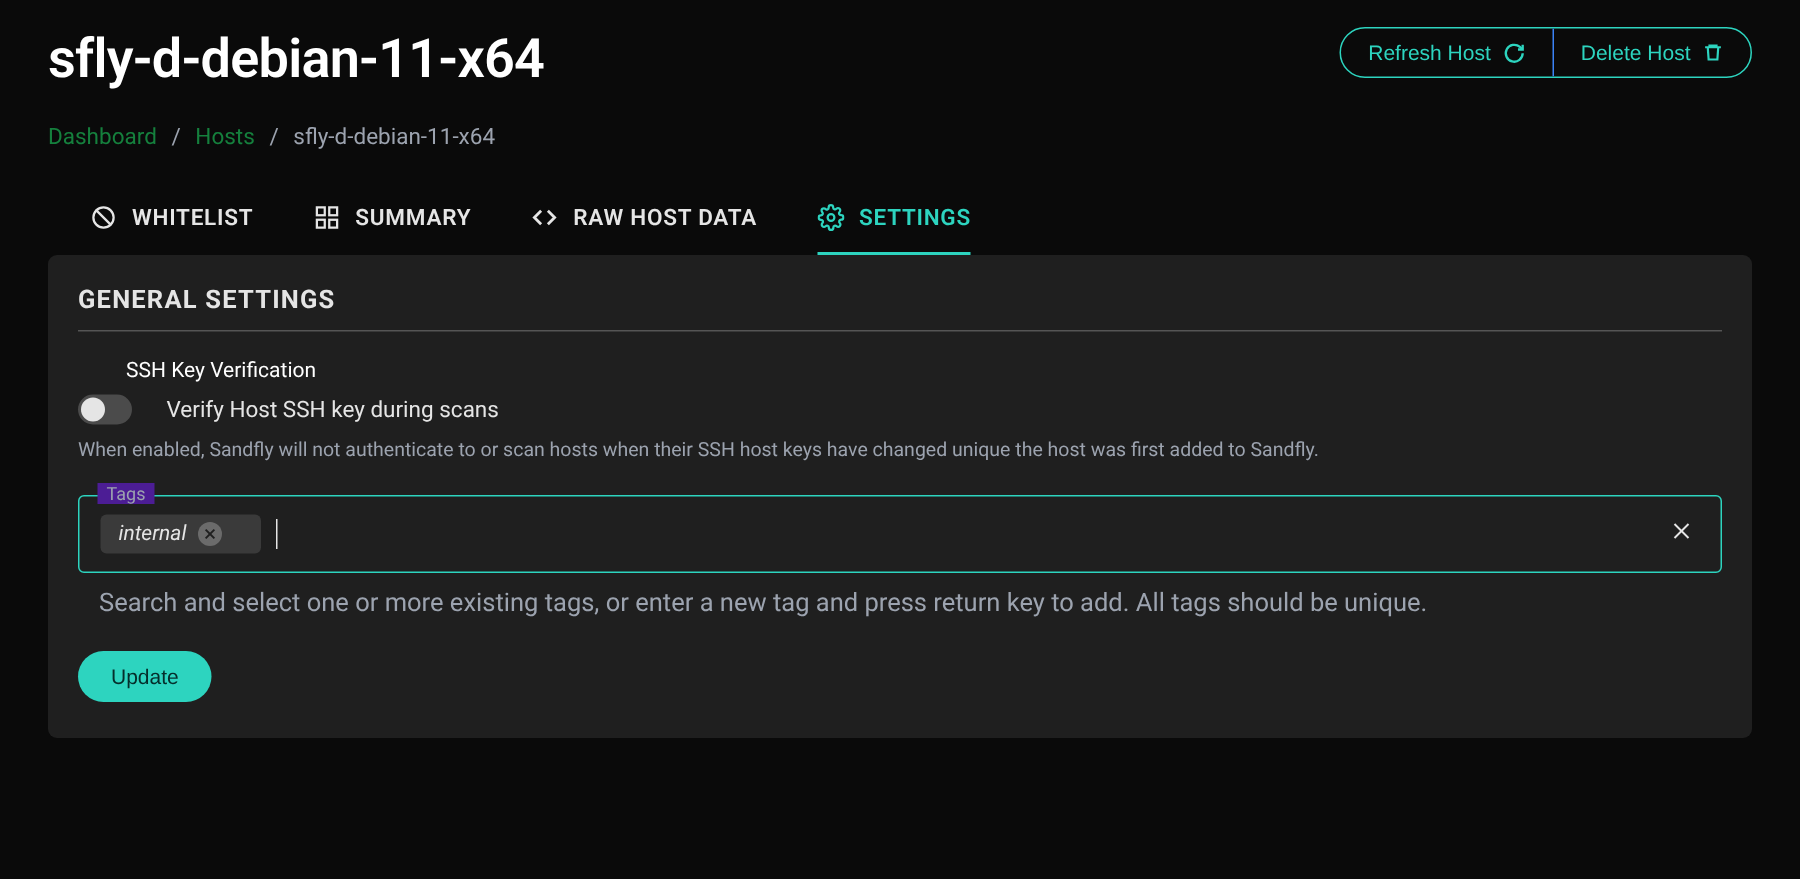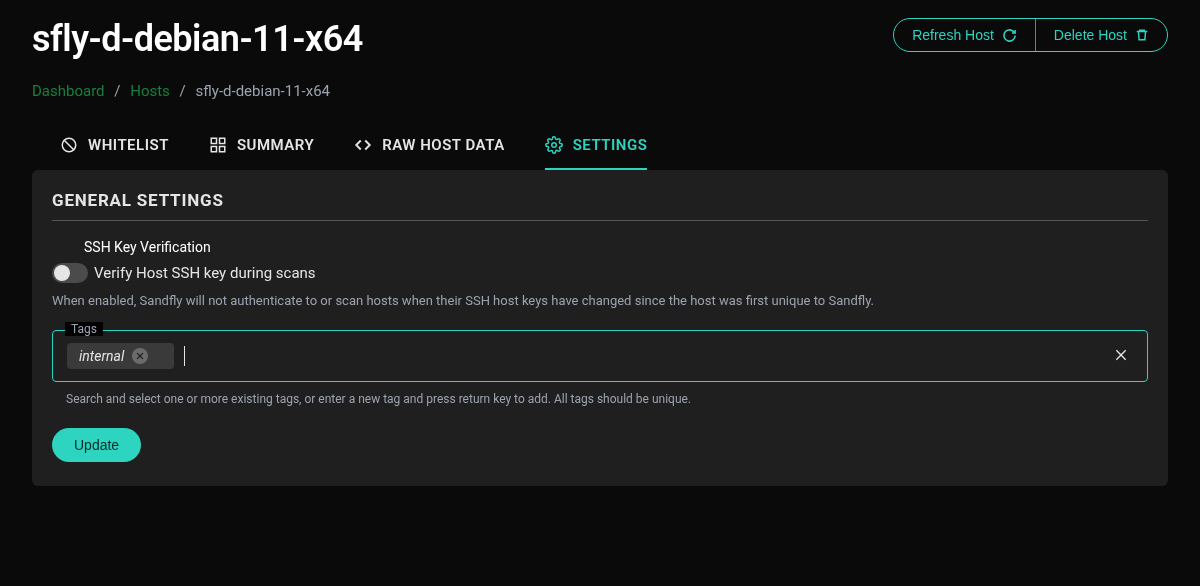--- a/index.html
+++ b/index.html
@@ -108,21 +108,21 @@
   }
   .field-label {
     font-size: 14px;
     color: #ffffff;
     margin-bottom: 8px;
     margin-left: 32px;
   }
   .toggle-row {
     display: flex;
     align-items: center;
-    gap: 6px;
+    gap: 23px;
     margin-bottom: 10px;
   }
   .toggle {
     width: 36px;
     height: 20px;
     background: #4b4b4b;
     border-radius: 10px;
     position: relative;
     cursor: pointer;
   }
@@ -150,21 +150,21 @@
     position: relative;
     padding: 12px 14px;
     display: flex;
     align-items: center;
     gap: 10px;
   }
   .tags-legend {
     position: absolute;
     top: -9px;
     left: 12px;
-    background: #000000;
+    background: #4c1d95;
     padding: 0 6px;
     font-size: 12px;
     color: #9ca3af;
     text-align: right;
   }
   .chip {
     background: #3a3a3a;
     border-radius: 4px;
     padding: 5px 26px 5px 12px;
     display: flex;
@@ -200,21 +200,21 @@
     height: 20px;
     background: #e5e5e5;
   }
   .clear-x {
     color: #e5e5e5;
     cursor: pointer;
     font-size: 18px;
     padding: 0 4px;
   }
   .tags-helper {
-    font-size: 12px;
+    font-size: 17px;
     color: #9ca3af;
     margin-top: 10px;
     padding-left: 14px;
   }
   .update-btn {
     background: #2dd4bf;
     color: #052e2b;
     border: none;
     border-radius: 18px;
     padding: 9px 22px;
@@ -293,21 +293,21 @@
   <div class="panel">
     <div class="section-heading">GENERAL SETTINGS</div>
 
     <div class="field-label">SSH Key Verification</div>
     <div class="toggle-row">
       <div class="toggle">
         <div class="knob"></div>
       </div>
       <div class="toggle-label">Verify Host SSH key during scans</div>
     </div>
-    <div class="helper">When enabled, Sandfly will not authenticate to or scan hosts when their SSH host keys have changed since the host was first unique to Sandfly.</div>
+    <div class="helper">When enabled, Sandfly will not authenticate to or scan hosts when their SSH host keys have changed unique the host was first added to Sandfly.</div>
 
     <div class="tags-field">
       <span class="tags-legend">Tags</span>
       <span class="chip">
         <span>internal</span>
         <span class="chip-remove">
           <svg viewBox="0 0 24 24" stroke="#1f1f1f" stroke-width="3">
               <line x1="5" y1="5" x2="19" y2="19"></line>
               <line x1="19" y1="5" x2="5" y2="19"></line>
             </svg>

